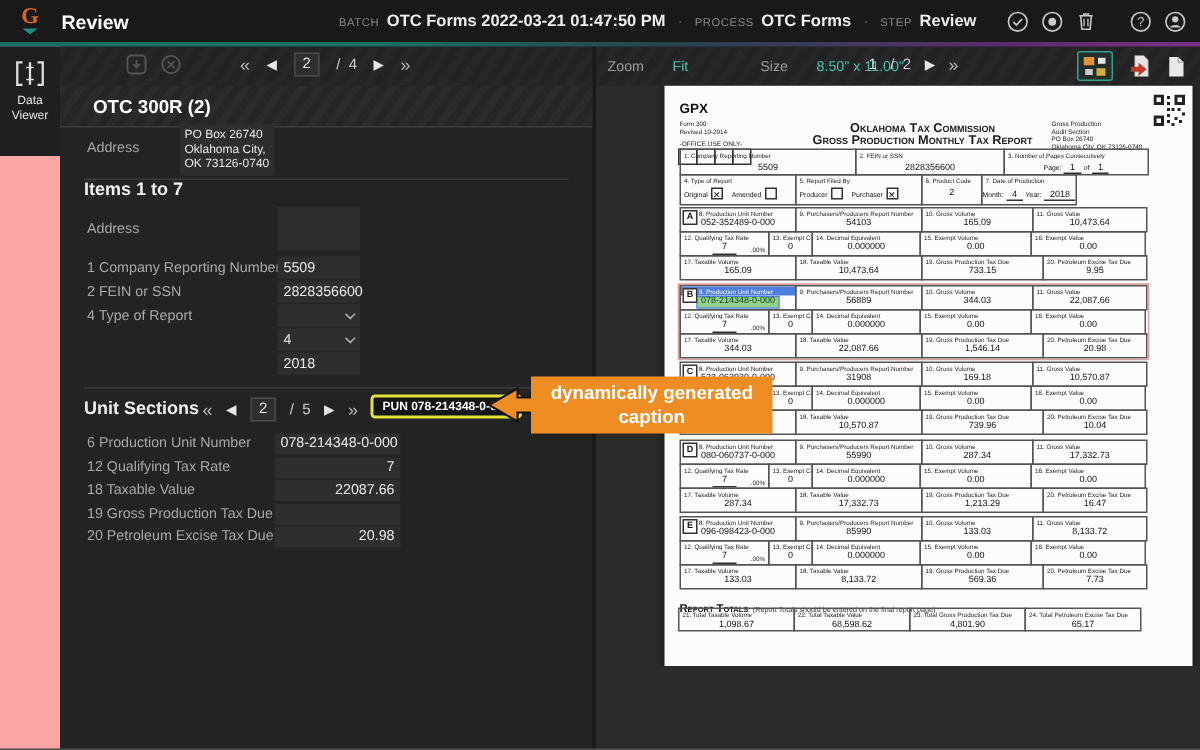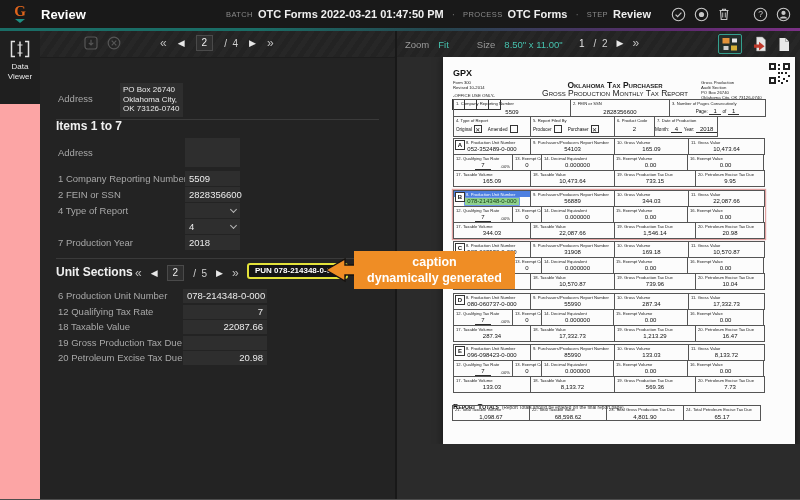--- a/index.html
+++ b/index.html
@@ -72,40 +72,40 @@
 
   
   .callout{position:absolute;left:354px;top:251px;width:161px;height:38px;background:#ef8d25;z-index:60;
     color:#fff;font-weight:bold;font-size:12.5px;line-height:16px;text-align:center;padding-top:3px;box-sizing:border-box;}
   .callout-arrow{position:absolute;left:324px;top:256px;z-index:60;}
 
   
   .viewer{position:absolute;left:397px;top:31px;width:403px;height:469px;background:#2b2b2b;}
   .viewer-toolbar{position:absolute;left:0;top:0;width:100%;height:26px;
     background:repeating-linear-gradient(125deg,#272727 0 5px,#232323 5px 10px);border-bottom:1px solid #1c1c1c;}
-  .vt-left{position:absolute;left:8px;top:0;height:26px;display:flex;align-items:center;gap:9px;}
+  .vt-left{position:absolute;left:8px;top:0;height:26px;display:flex;align-items:center;gap:19px;}
   .vt-label{font-size:9.5px;color:#9a9a9a;}
   .vt-value{font-size:9.5px;color:#46c2ae;}
   .vt-gap{width:10px;}
   .viewer-toolbar .nav{position:absolute;left:182px;top:5px;gap:9px;}
   .vt-icons{position:absolute;right:10px;top:3px;display:flex;align-items:center;gap:11px;}
   .vicon-active{width:22px;height:18px;border:1px solid #35a08f;border-radius:2px;background:#232e2b;display:inline-flex;align-items:center;justify-content:center;cursor:pointer;}
   .canvas{position:absolute;left:0;top:26px;width:100%;height:387px;background:#2b2b2b;overflow:hidden;}
 
   
   .page{position:absolute;left:46px;top:0;width:352px;height:391px;background:#fcfcfc;color:#111;box-shadow:0 0 8px rgba(0,0,0,.55);}
   .gpx{position:absolute;left:10px;top:5px;}
   .gpx-t{font-weight:bold;font-size:9px;line-height:9px;}
   .gpx-s{font-size:4.2px;line-height:5px;color:#222;}
   .office{font-size:4.4px;margin-top:3px;}
   .ou-boxes{margin-top:1px;display:flex;}
   .ou-box{width:11px;height:9px;border:1px solid #333;margin-left:-1px;}
   .doc-title{position:absolute;left:78px;top:24px;width:188px;text-align:center;color:#1a1a1a;}
   .dt1{font-weight:bold;font-size:8.5px;font-variant:small-caps;line-height:8px;}
-  .dt2{font-weight:normal;font-size:8.5px;font-variant:small-caps;line-height:9px;}
+  .dt2{font-weight:bold;font-size:8.5px;font-variant:small-caps;line-height:9px;}
   .audit{position:absolute;left:258px;top:23px;width:66px;font-size:4.3px;line-height:5px;color:#222;}
   .audit span{display:block;}
   .qr{position:absolute;right:5px;top:6px;}
 
   .drow{display:flex;margin-top:-1px;}
   .drow.first{margin-top:0;}
   .dcell{position:relative;border:1px solid #555;margin-left:-1px;background:transparent;box-sizing:border-box;overflow:hidden;}
   .dcell.fc{margin-left:0;}
   .dl{display:block;font-size:4.2px;line-height:5px;color:#222;padding:1px 0 0 2px;white-space:nowrap;overflow:hidden;}
   .dv{display:block;font-size:6px;line-height:7px;text-align:center;margin-top:1px;color:#111;white-space:nowrap;}
@@ -235,20 +235,21 @@
       </div>
       <div class="nav">
         <span class="guill">«</span>
         <span class="tri">◀</span>
         <span class="page-box">2</span>
         <span class="page-total"><span>/</span>&nbsp;&nbsp;<span>4</span></span>
         <span class="tri">▶</span>
         <span class="guill">»</span>
       </div>
     </div>
+    <div class="form-doc-header">OTC 300R (2)</div>
 
     <span class="flabel addr-label">Address</span>
     <div class="addr-box">
       <span style="display:block">PO Box 26740</span>
       <span style="display:block">Oklahoma City,</span>
       <span style="display:block">OK 73126-0740</span>
     </div>
 
     <div class="divider" style="top:88px"></div>
     <div class="sec-header" style="top:88px">Items 1 to 7</div>
@@ -288,21 +289,20 @@
         </div>
 
         <div class="frow">
           <span class="fbox">
             <span class="fval">4</span>
             <span class="chev"></span>
           </span>
         </div>
 
         <div class="frow">
-          <span class="flabel">7 Production Year</span>
           <span class="fbox">
             <span class="fval">2018</span>
 
           </span>
         </div>
 
     </div>
 
     <div class="divider" style="top:227px"></div>
 
@@ -408,21 +408,21 @@
           <span class="gpx-s" style="display:block">Revised 10-2014</span>
           <span class="gpx-s office" style="display:block">-OFFICE USE ONLY-</span>
           <div class="ou-boxes">
             <span class="ou-box"></span>
               <span class="ou-box"></span>
               <span class="ou-box"></span>
               <span class="ou-box"></span>
           </div>
         </div>
         <div class="doc-title">
-          <div class="dt1">Oklahoma Tax Purchaser</div>
+          <div class="dt1">Oklahoma Tax Commission</div>
           <div class="dt2">Gross Production Monthly Tax Report</div>
         </div>
         <div class="audit">
           <span>Gross Production</span>
           <span>Audit Section</span>
           <span>PO Box 26740</span>
           <span>Oklahoma City, OK 73126-0740</span>
         </div>
         <div class="qr">
           <svg width="21" height="21" viewBox="0 0 21 21">
@@ -841,18 +841,18 @@
       </div>
     </div>
   </div>
 
   <div class="callout-arrow">
     <svg width="34" height="28" viewBox="0 0 34 28">
         <polygon points="2,14 21,3 21,9 33,9 33,19 21,19 21,25" fill="#ef8d25" stroke="#161310" stroke-width="1.4"></polygon>
       </svg>
   </div>
   <div class="callout">
+    <div>dynamically generated</div>
     <div>caption</div>
-    <div>dynamically generated</div>
   </div>
 
   <div class="bottom-hairline"></div>
 </div>
 
 </body></html>

